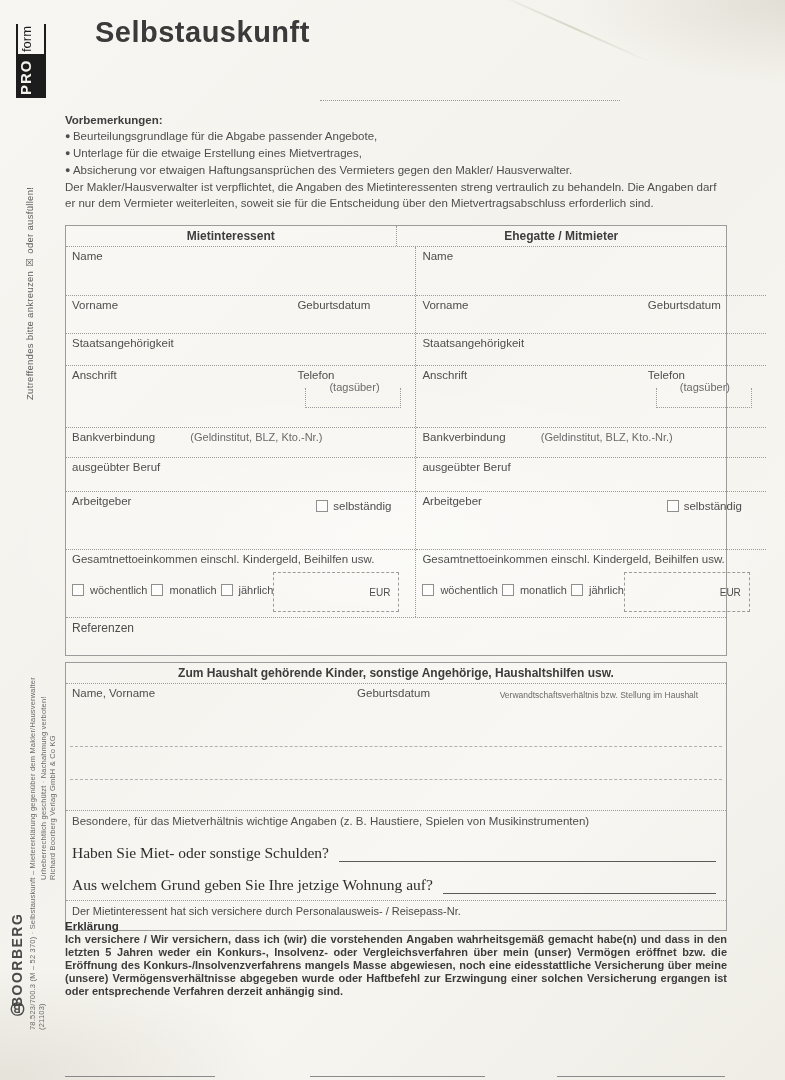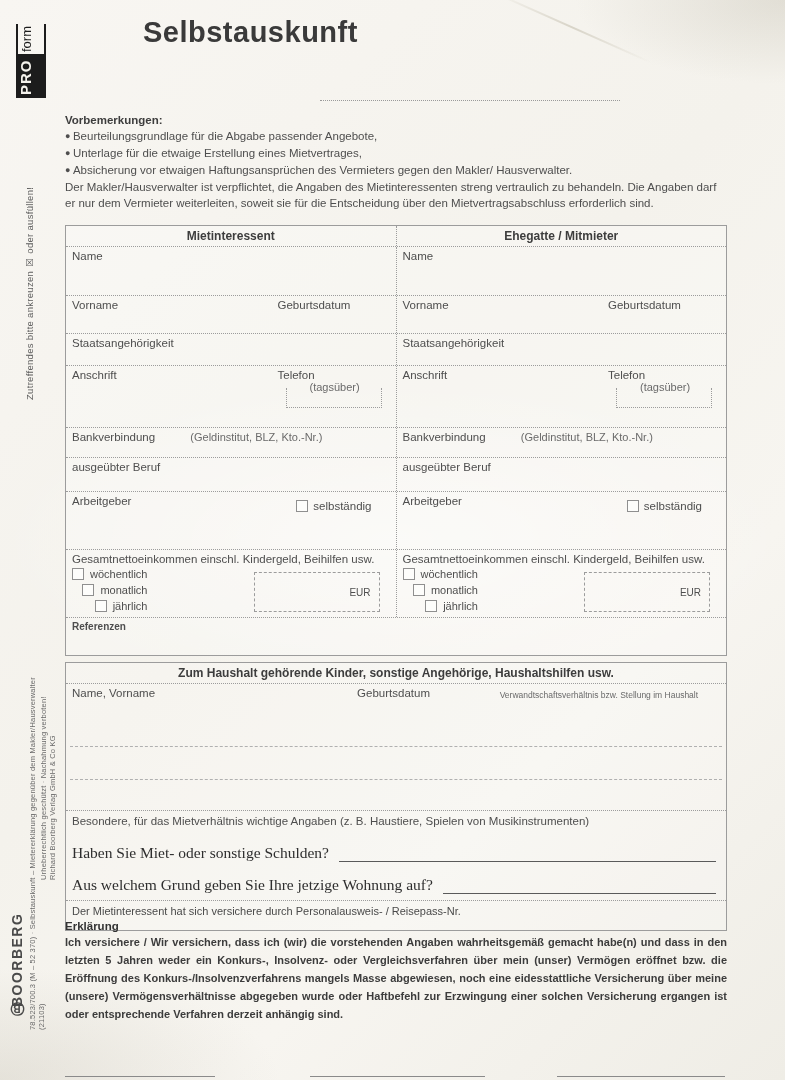--- a/index.html
+++ b/index.html
@@ -53,21 +53,21 @@
     font-size:7.5px; color:#6a6a6a; letter-spacing:.2px;
   }
   .pub-tiny {
     position:absolute; left:39px; top:650px; height:230px; width:19px;
     font-size:7.5px; color:#6a6a6a; letter-spacing:.2px;
   }
 
   
   .page-title {
     position:absolute; left:95px; top:16px;
-    font-size:29px; font-weight:bold; color:#3a3a3a; letter-spacing:.5px;margin-left:48px;
+    font-size:29px; font-weight:bold; color:#3a3a3a; letter-spacing:.5px;
   }
   .blank-fill-line {
     position:absolute; left:320px; top:100px; width:300px; height:1px;
     border-bottom:1px dotted #9a9a9a;
   }
 
   
   .intro { position:absolute; left:65px; top:112px; width:662px; font-size:11.5px; line-height:16px; color:#4e4e4e; }
   .intro .heading { font-weight:bold; color:#3d3d3d; }
   .intro ul { list-style:none; }
@@ -93,29 +93,29 @@
   .h-anschrift{height:62px;} .h-bank{height:30px;} .h-beruf{height:34px;}
   .h-arbeit{height:58px;} .h-eink{height:68px;}
   .cell .right-label { position:absolute; right:6px; top:3px; width:112px; }
   .tel-box {
     position:absolute; right:14px; top:22px; width:96px; height:20px;
     border:1px dotted #9c9c9c; border-top:none;
   }
   .chk { display:inline-block; width:12px; height:12px; border:1px solid #8f8f8f; background:#fdfdfb; vertical-align:-2px; }
   .selb { position:absolute; right:24px; top:8px; display:flex; gap:5px; align-items:center; font-size:11.5px; }
   .eink-opts { margin-top:3px; display:flex; }
-  .eink-opts .opts { display:flex; flex-direction:column; gap:4px;align-items:flex-end; }
+  .eink-opts .opts { display:flex; flex-direction:row; gap:4px; }
   .opt { display:flex; gap:6px; align-items:center; font-size:11px; }
   .eur-box {
     margin-left:auto; margin-right:10px; margin-top:4px;
     width:126px; height:40px; border:1px dashed #9c9c9c;
     display:flex; align-items:center; justify-content:flex-end;
     padding-right:8px; font-size:10px; color:#4e4e4e;
   }
-  .ref-row { border-top:1px dotted #9c9c9c; height:38px; padding:3px 6px; font-size:10px;font-weight:bold; }
+  .ref-row { border-top:1px dotted #9c9c9c; height:38px; padding:3px 6px; font-size:12px; }
 
   
   .hh-table {
     position:absolute; left:65px; top:662px; width:662px;
     border:1px solid #9c9c9c; background:rgba(255,255,255,.2);
   }
   .hh-head { text-align:center; font-weight:bold; font-size:12px; color:#3d3d3d; padding:3px 0; border-bottom:1px dotted #9c9c9c; }
   .hh-cols { display:flex; padding:3px 6px 14px 6px; font-size:11.5px; color:#4e4e4e; }
   .hh-cols .c1 { width:44%; } .hh-cols .c2 { width:22%; }
   .hh-cols .c3 { width:34%; font-size:8.5px; color:#6a6a6a; padding-top:3px; }
@@ -124,21 +124,21 @@
   .bes-row { border-top:1px dotted #9c9c9c; padding:4px 6px; font-size:11.5px; height:26px; }
   .q-row { display:flex; align-items:flex-end; padding:4px 10px 6px 6px; height:32px;
            font-family:"Liberation Serif", serif; font-size:15.5px; color:#2e2e2e; }
   .q-row .answer-line { flex:1; border-bottom:1.2px solid #5a5a5a; margin-left:10px; height:18px; }
   .ausweis-row { border-top:1px dotted #9c9c9c; padding:4px 6px; font-size:11px; height:30px; color:#4a4a4a; }
 
   
   .declaration { position:absolute; left:65px; top:920px; width:662px; }
   .declaration .heading { font-size:11.5px; font-weight:bold; color:#333; }
   .declaration .body {
-    font-size:11px; font-weight:600; color:#3c3c3c; line-height:18px; text-align:justify; margin-top:1px;
+    font-size:11px; font-weight:600; color:#3c3c3c; line-height:13px; text-align:justify; margin-top:1px;
   }
 
   
   .signatures { position:absolute; left:65px; top:1076px; width:662px; height:34px; }
   .sig { position:absolute; top:0; }
   .sig .line { border-top:1px solid #8a8a8a; height:1px; }
   .sig .lbl { text-align:center; font-size:9px; color:#6e6e6e; padding-top:2px; }
   .sig1 { left:0; width:150px; } .sig2 { left:245px; width:175px; } .sig3 { left:492px; width:168px; }
 </style>
 </head>

